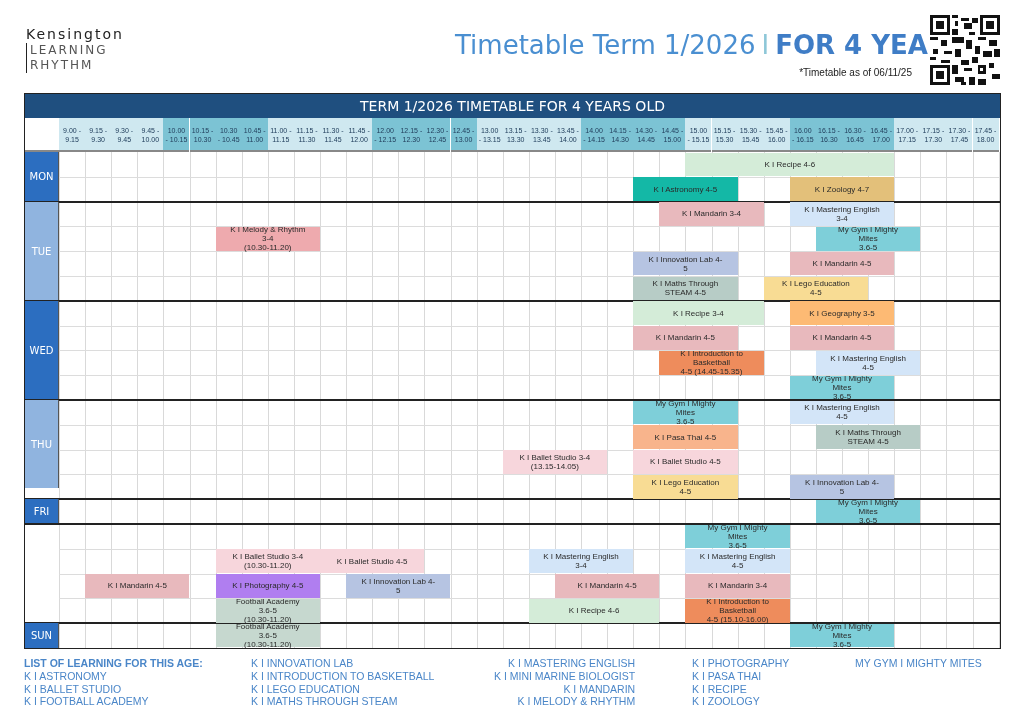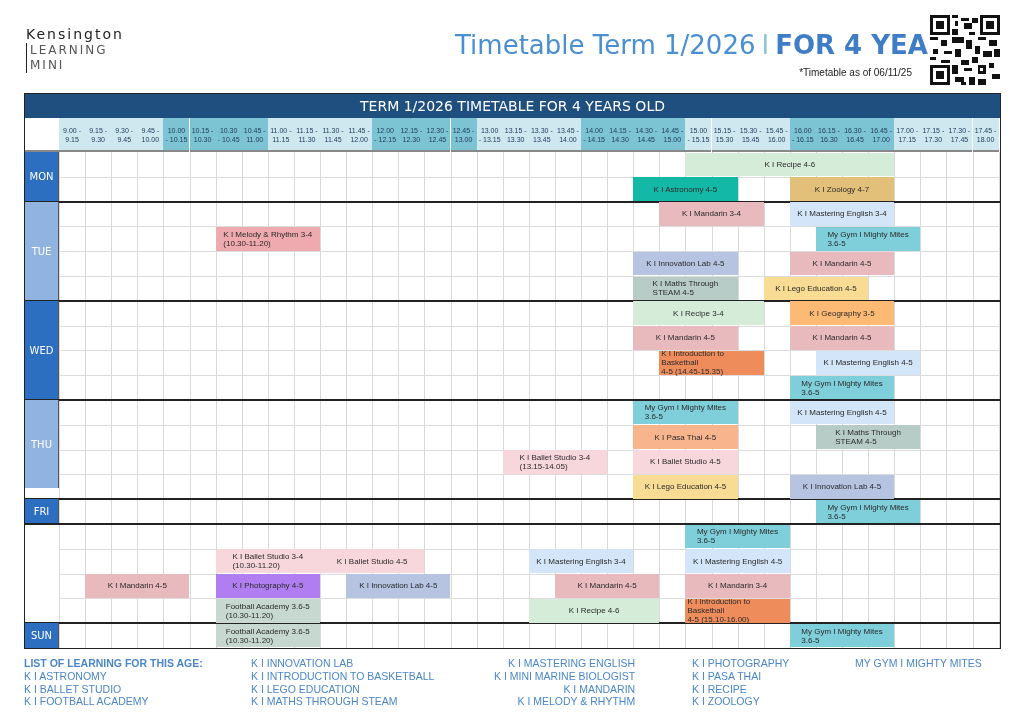--- a/index.html
+++ b/index.html
@@ -17,32 +17,32 @@
   .timecell { position: absolute; top: 24px; height: 34px; font-size: 7px; text-align: center; color: #23405e; line-height: 9px; padding-top: 8px; border-bottom: 2px solid #888; }
   .tc-light { background: #cfe8f0; }
   .tc-dark { background: #7cc3d4; }
   .corner { position: absolute; left: 0; top: 24px; width: 34px; height: 34px; background: #fff; border-bottom: 2px solid #888; }
   .gridv { position: absolute; top: 58px; width: 1px; height: 496px; background: #d9d9d9; }
   .gridh { position: absolute; left: 34px; height: 1px; background: #dcdcdc; }
   .dayrule { position: absolute; left: 0; height: 2px; background: #222; width: 100%; }
   .day { position: absolute; left: 0; width: 34px; color: #fff; font-size: 10px; display: flex; align-items: center; justify-content: center; border-right: 1px solid #555; font-family: "DejaVu Sans", sans-serif; }
   .day-dark { background: #2c6ec0; }
   .day-light { background: #90b4df; }
-  .block { position: absolute; font-size: 8px; color: #2a2a2a; display: flex; align-items: center; justify-content: center; line-height: 9px; padding: 0 2px; }
+  .block { position: absolute; font-size: 8px; color: #2a2a2a; display: flex; align-items: center; justify-content: center; text-align: center; line-height: 9px; padding: 0 14px; }
   .legend { position: absolute; top: 657px; font-size: 10.5px; color: #4a86c8; line-height: 12.8px; }
   .legend .hdr { font-weight: bold; color: #4a86c8; }
 </style>
 </head>
 <body>
 
 <div class="logo">
   <div class="brand">Kensington</div>
   <div class="sub">
     <div>LEARNING</div>
-    <div>MINI</div>
+    <div>RHYTHM</div>
   </div>
 </div>
 
 <div class="title">
   <span>Timetable Term 1/2026</span><span class="sep">I</span><span class="bold">FOR 4 YEARS</span>
 </div>
 <div class="asof">*Timetable as of 06/11/25</div>
 
 <svg class="qr" viewBox="0 0 25 25" shape-rendering="crispEdges">
   <rect width="25" height="25" fill="#fff"></rect>

